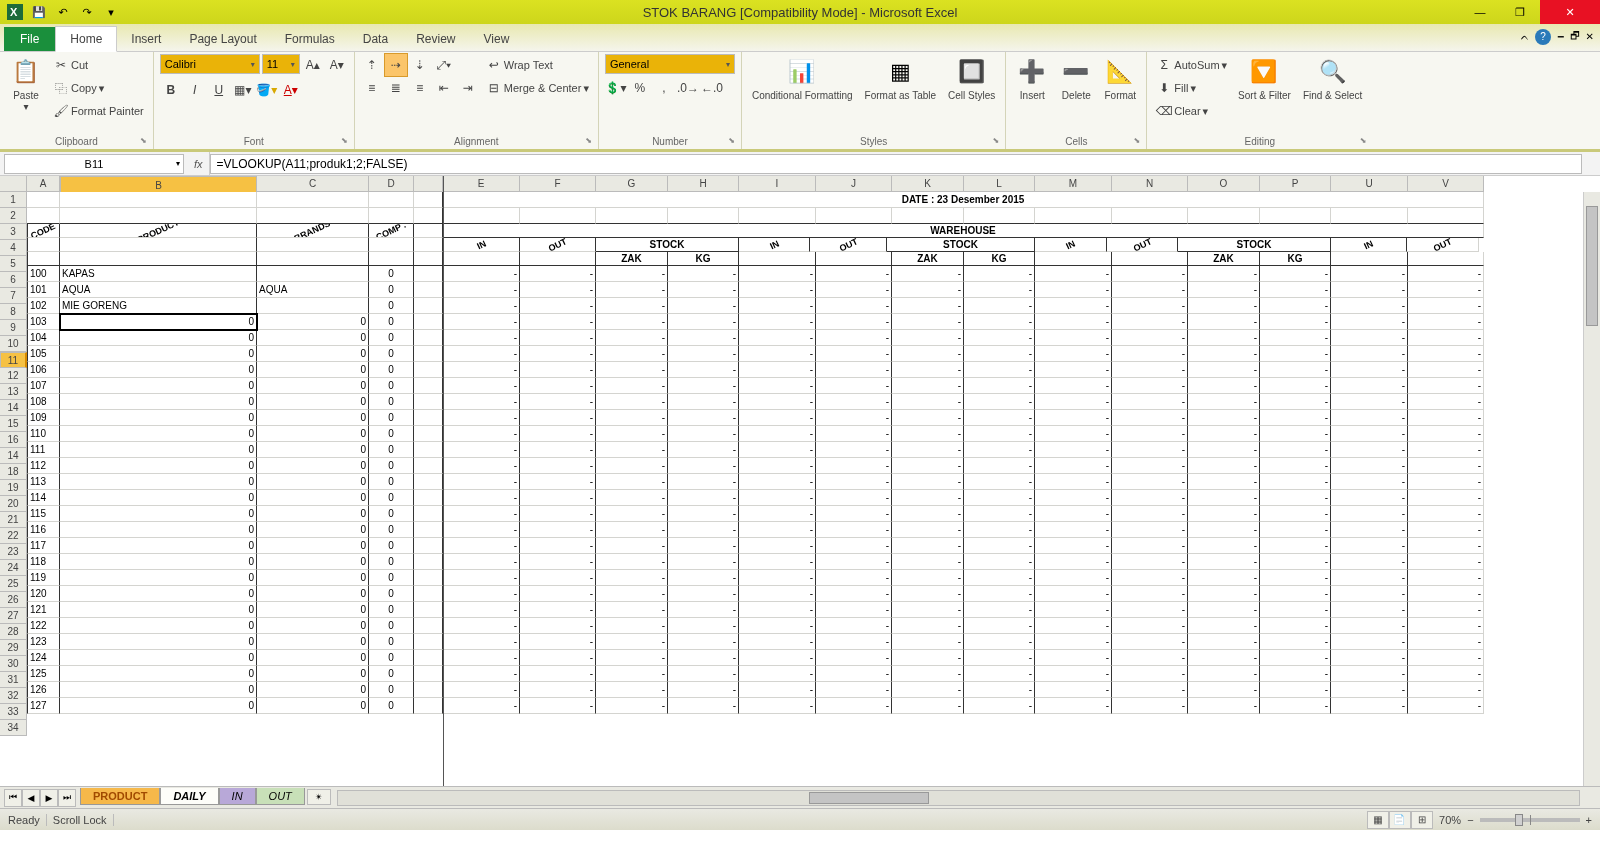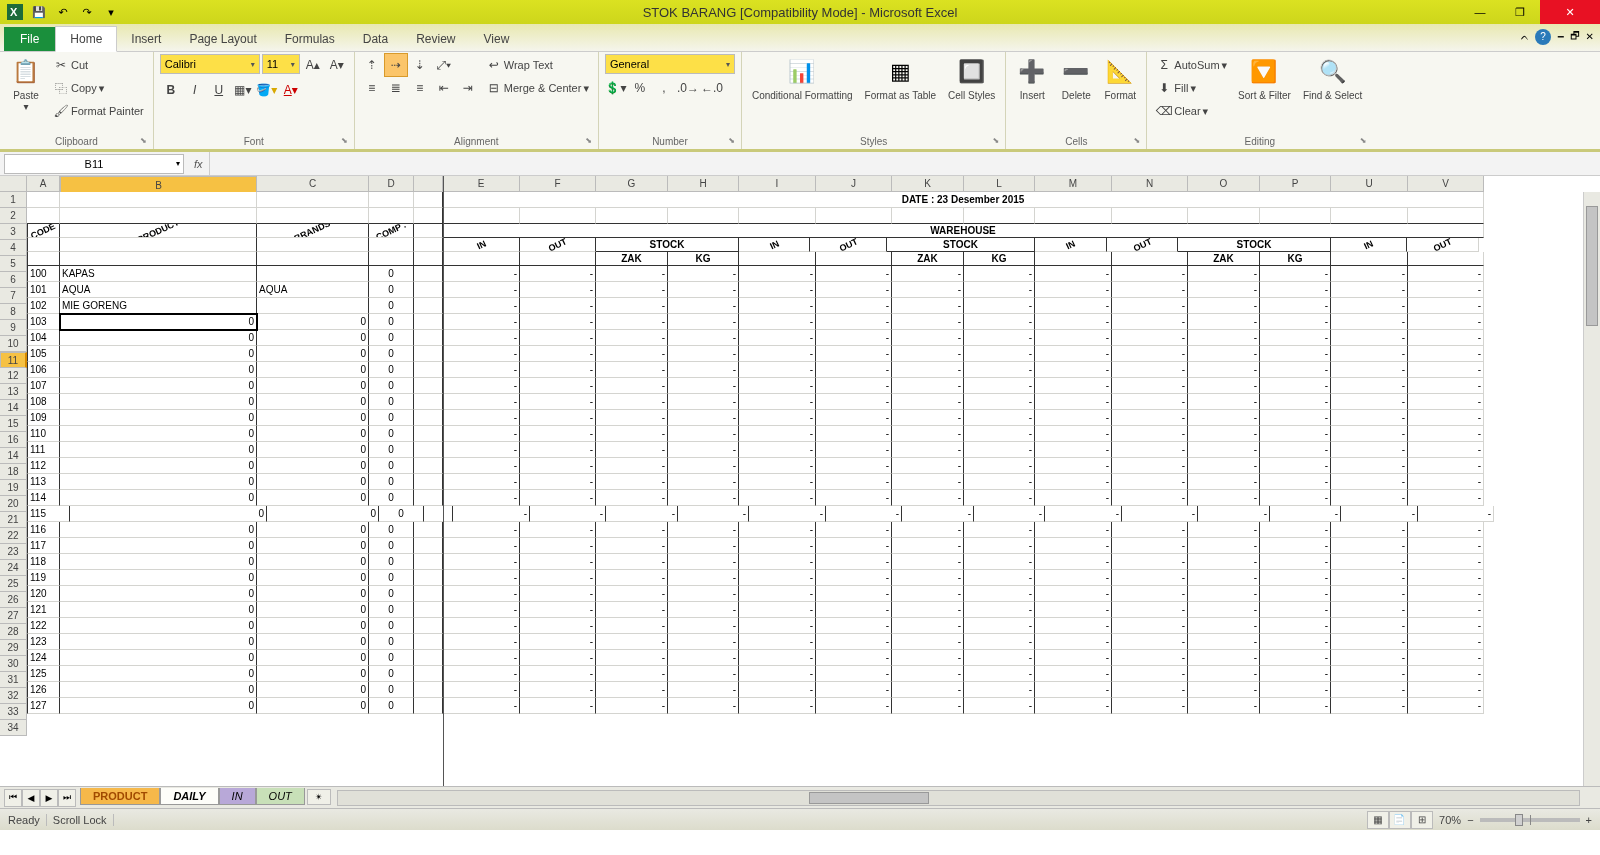--- a/index.html
+++ b/index.html
@@ -27,21 +27,21 @@
 .ribbon-group { border-right: 1px solid #d4d4b8; padding: 2px 6px 0 6px; display: flex; flex-direction: column; position: relative; }
 .ribbon-group-body { flex: 1; display: flex; align-items: flex-start; gap: 4px; }
 .ribbon-group-label { text-align: center; font-size: 10px; color: #666; padding: 2px 0; position: relative; }
 .ribbon-group-label::after { content: '⬊'; position: absolute; right: 0; font-size: 8px; color: #888; }
 .big-btn { display: flex; flex-direction: column; align-items: center; gap: 2px; padding: 2px 4px; cursor: pointer; min-width: 40px; }
 .big-btn .icon-lg { width: 32px; height: 32px; display: flex; align-items: center; justify-content: center; font-size: 22px; }
 .big-btn .lbl { font-size: 10px; color: #444; text-align: center; line-height: 1.1; }
 .vstack { display: flex; flex-direction: column; gap: 1px; }
 .small-row { display: flex; align-items: center; gap: 2px; padding: 1px 3px; cursor: pointer; font-size: 11px; color: #444; height: 22px; }
 .icon-sm { width: 16px; height: 16px; display: inline-flex; align-items: center; justify-content: center; font-size: 12px; }
-.sel { height: 20px; border: 1px solid #bbb; background: #fde047; padding: 0 4px; font-size: 11px; display: flex; align-items: center; justify-content: space-between; gap: 6px; }
+.sel { height: 20px; border: 1px solid #bbb; background: #eab308; padding: 0 4px; font-size: 11px; display: flex; align-items: center; justify-content: space-between; gap: 6px; }
 .dropdown-arrow { font-size: 8px; color: #555; }
 .hstack { display: flex; gap: 2px; }
 .toggle-btn { width: 22px; height: 22px; display: flex; align-items: center; justify-content: center; cursor: pointer; font-size: 12px; color: #444; }
 .toggle-btn.active { background: #fbc56a; outline: 1px solid #d89a2b; }
 
 
 .formula-bar { height: 24px; border-bottom: 1px solid #ccc; display: flex; align-items: center; background: #f3f3f3; }
 .name-box { width: 180px; height: 20px; border: 1px solid #bbb; background: #fff; margin: 0 4px; display: flex; align-items: center; padding: 0 6px; justify-content: center; position: relative; }
 .name-box .dd { position: absolute; right: 3px; font-size: 8px; }
 .fx { padding: 0 6px; font-style: italic; color: #555; cursor: pointer; border-right: 1px solid #ccc; height: 100%; display: flex; align-items: center; }
@@ -288,20 +288,21 @@
     <div class="ribbon-group-label">Editing</div>
   </div>
 </div>
 
 <div class="formula-bar">
   <div class="name-box">
       <span>B11</span>
       <span class="dd">▾</span>
     </div>
   <div class="fx">fx</div>
+  <div class="formula-input">=VLOOKUP(A11;produk1;2;FALSE)</div>
 </div>
 
 <div class="grid-area">
   <div class="corner"></div>
   <div class="col-headers" id="colheaders">
       <div class="col-h" style="width: 33px;">A</div>
       <div class="col-h sel" style="width: 197px;">B</div>
       <div class="col-h" style="width: 112px;">C</div>
       <div class="col-h" style="width: 45px;">D</div>
       <div class="col-h" style="width: 29px;"></div>
@@ -766,21 +767,21 @@
         <div class="cell r br" style="width: 72px;">-</div>
         <div class="cell r br" style="width: 71px;">-</div>
         <div class="cell r br" style="width: 77px;">-</div>
         <div class="cell r br" style="width: 76px;">-</div>
         <div class="cell r br" style="width: 72px;">-</div>
         <div class="cell r br" style="width: 71px;">-</div>
         <div class="cell r br" style="width: 77px;">-</div>
         <div class="cell r" style="width: 76px;">-</div>
       </div>
       <div class="cell-row">
-        <div class="cell br bl" style="width: 43px;">115</div>
+        <div class="cell br bl" style="width: 33px;">115</div>
         <div class="cell br r" style="width: 197px;">0</div>
         <div class="cell br r" style="width: 112px;">0</div>
         <div class="cell br c" style="width: 45px;">0</div>
         <div class="cell br" style="width: 29px;"></div>
         <div class="cell r br" style="width: 77px;">-</div>
         <div class="cell r br" style="width: 76px;">-</div>
         <div class="cell r br" style="width: 72px;">-</div>
         <div class="cell r br" style="width: 71px;">-</div>
         <div class="cell r br" style="width: 77px;">-</div>
         <div class="cell r br" style="width: 76px;">-</div>

